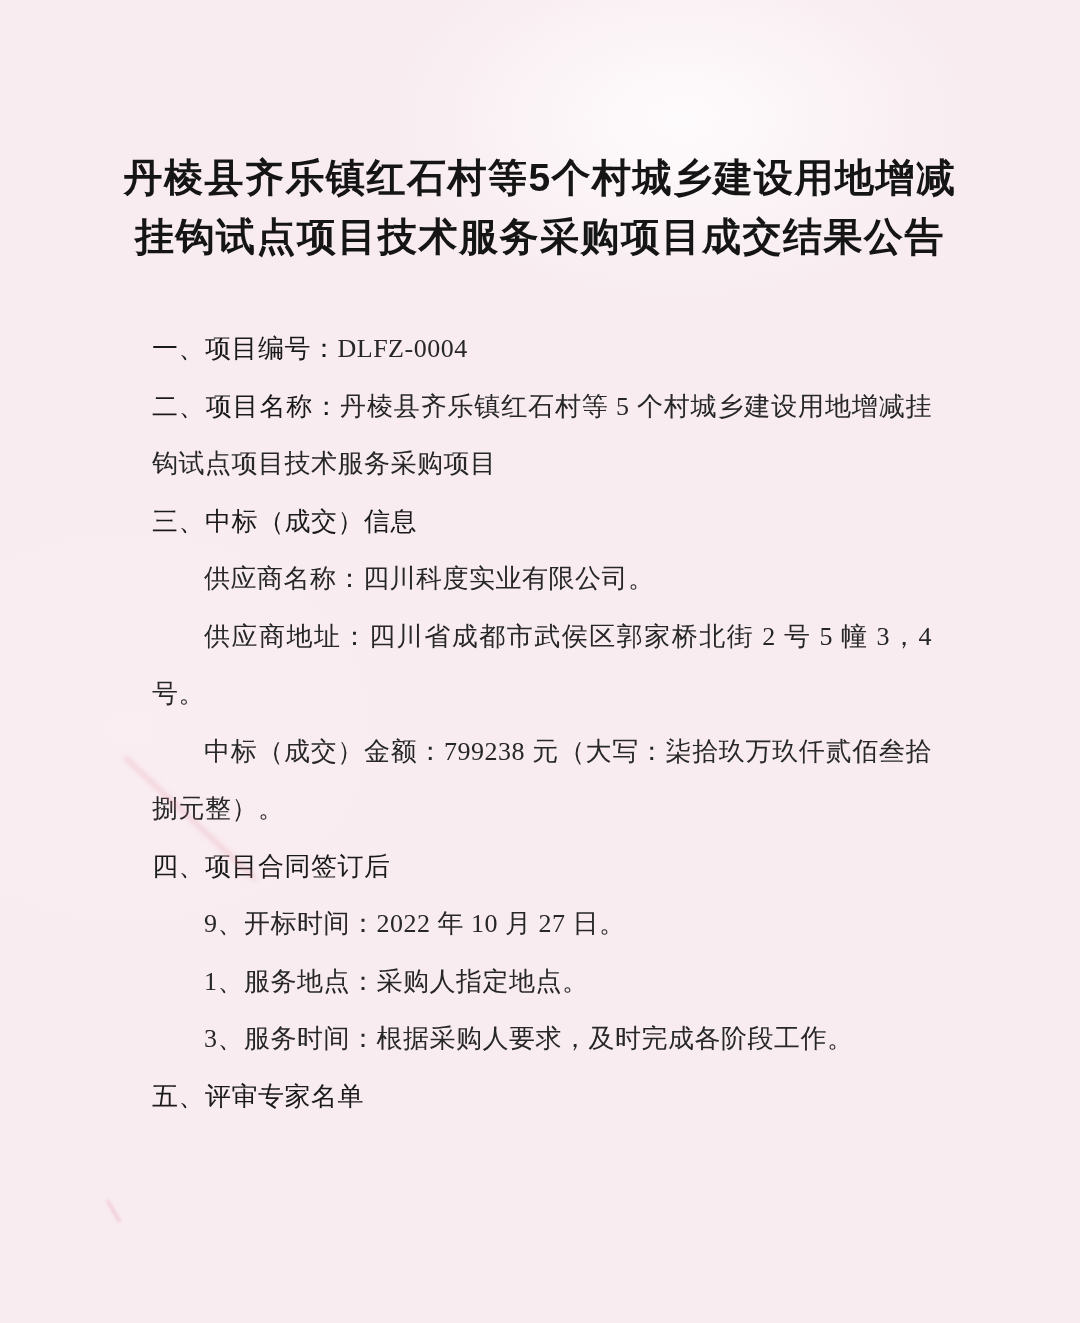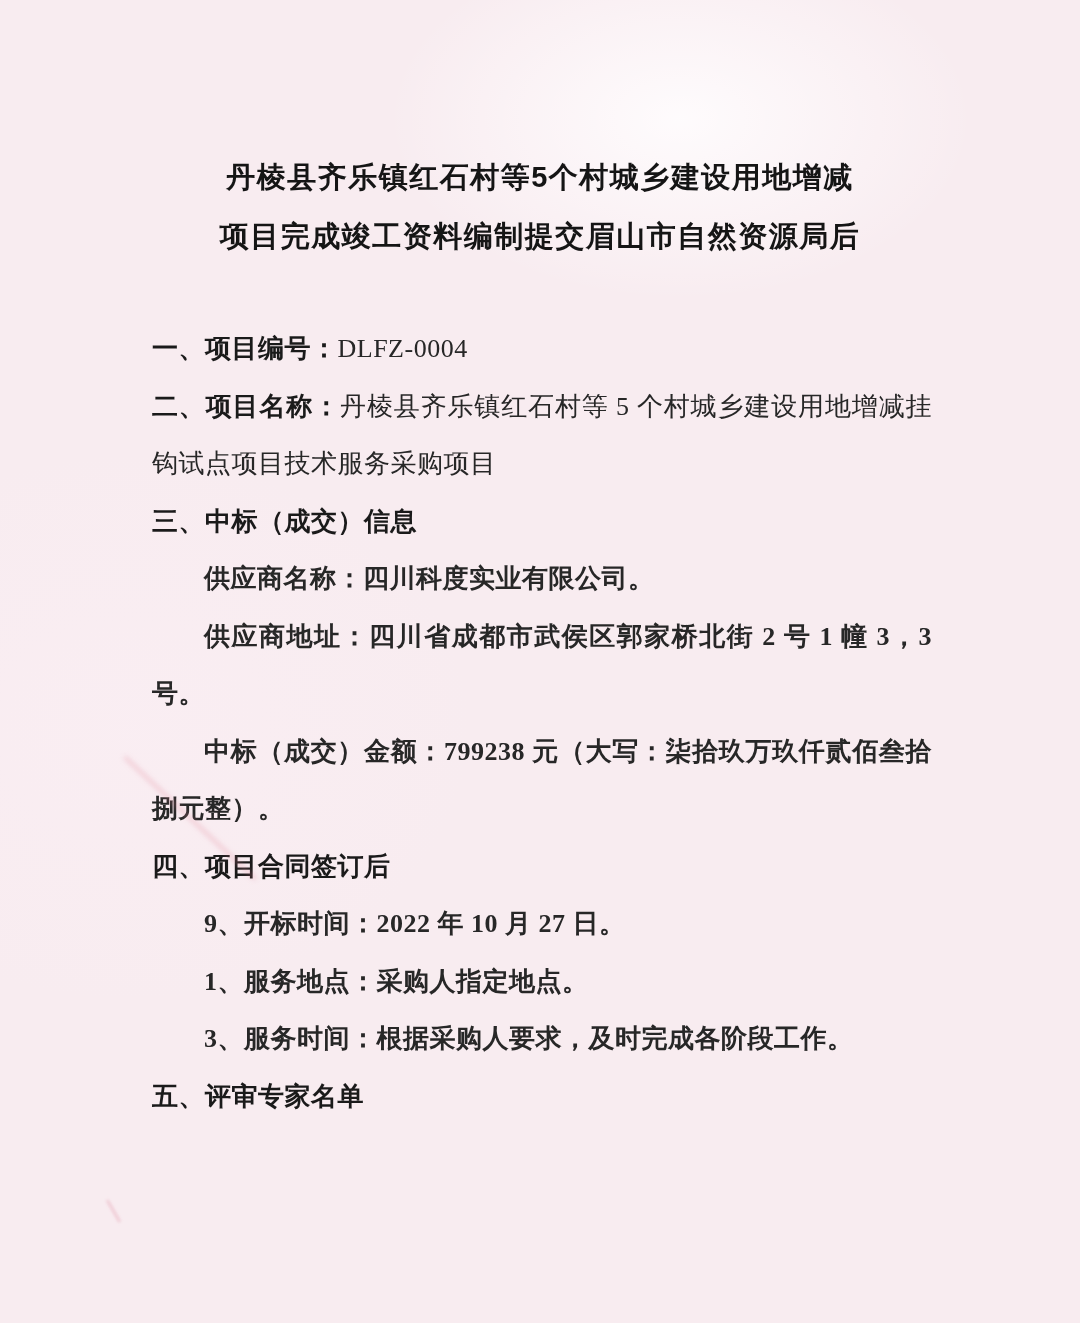--- a/index.html
+++ b/index.html
@@ -13,37 +13,37 @@
       radial-gradient(ellipse 500px 400px at 12% 55%, rgba(250,238,243,0.8) 0%, rgba(250,238,243,0) 70%),
       #f8ecf0;
     color: #272727;
     font-family: "Liberation Serif", "DejaVu Serif", serif;
   }
   .doc-title {
     margin: 148px 88px 54px 88px;
     text-align: center;
     font-family: "Liberation Sans", "DejaVu Sans", sans-serif;
     font-weight: 700;
-    font-size: 29px;
+    font-size: 39px;
     line-height: 59px;
     letter-spacing: 1.5px;
     color: #151515;
   }
   .doc-body {
     margin: 0 148px 0 152px;
     font-size: 26px;
     line-height: 57.5px;
     text-align: justify;
     letter-spacing: 0.5px;
   }
   .doc-body p { margin: 0; }
-  .doc-body p.indent { text-indent: 2em; font-weight: bold; }
+  .doc-body p.indent { text-indent: 2em; }
   .sec-heading {
     font-family: "Liberation Sans", "DejaVu Sans", sans-serif;
-    font-weight: 700;
+    font-weight: 400;
     color: #1a1a1a;
   }
   .streak {
     position: absolute;
     background: rgba(222, 128, 148, 0.30);
     border-radius: 3px;
   }
   #streak-1 {
     left: 188px; top: 728px; width: 4px; height: 180px;
     transform: rotate(-47deg);
@@ -58,32 +58,32 @@
 </head>
 <body>
 
 <div class="page">
 
   <div class="streak" id="streak-1"></div>
   <div class="streak" id="streak-2"></div>
 
   <h1 class="doc-title">
     <span>丹棱县齐乐镇红石村等5个村城乡建设用地增减</span><br>
-    <span>项目完成竣工资料编制提交眉山市自然资源局后</span>
+    <span>挂钩试点项目技术服务采购项目成交结果公告</span>
   </h1>
 
   <div class="doc-body">
 
     <p><span class="sec-heading">一、项目编号：</span><span>DLFZ-0004</span></p>
 
     <p><span class="sec-heading">二、项目名称：</span><span>丹棱县齐乐镇红石村等 5 个村城乡建设用地增减挂钩试点项目技术服务采购项目</span></p>
 
     <p><span class="sec-heading">三、中标（成交）信息</span></p>
     <p class="indent">供应商名称：四川科度实业有限公司。</p>
-    <p class="indent">供应商地址：四川省成都市武侯区郭家桥北街 2 号 1 幢 3，3 号。</p>
+    <p class="indent">供应商地址：四川省成都市武侯区郭家桥北街 2 号 5 幢 3，4 号。</p>
     <p class="indent">中标（成交）金额：799238 元（大写：柒拾玖万玖仟贰佰叁拾捌元整）。</p>
 
     <p><span class="sec-heading">四、项目合同签订后</span></p>
     <p class="indent">9、开标时间：2022 年 10 月 27 日。</p>
     <p class="indent">1、服务地点：采购人指定地点。</p>
     <p class="indent">3、服务时间：根据采购人要求，及时完成各阶段工作。</p>
 
     <p><span class="sec-heading">五、评审专家名单</span></p>
 
   </div>

